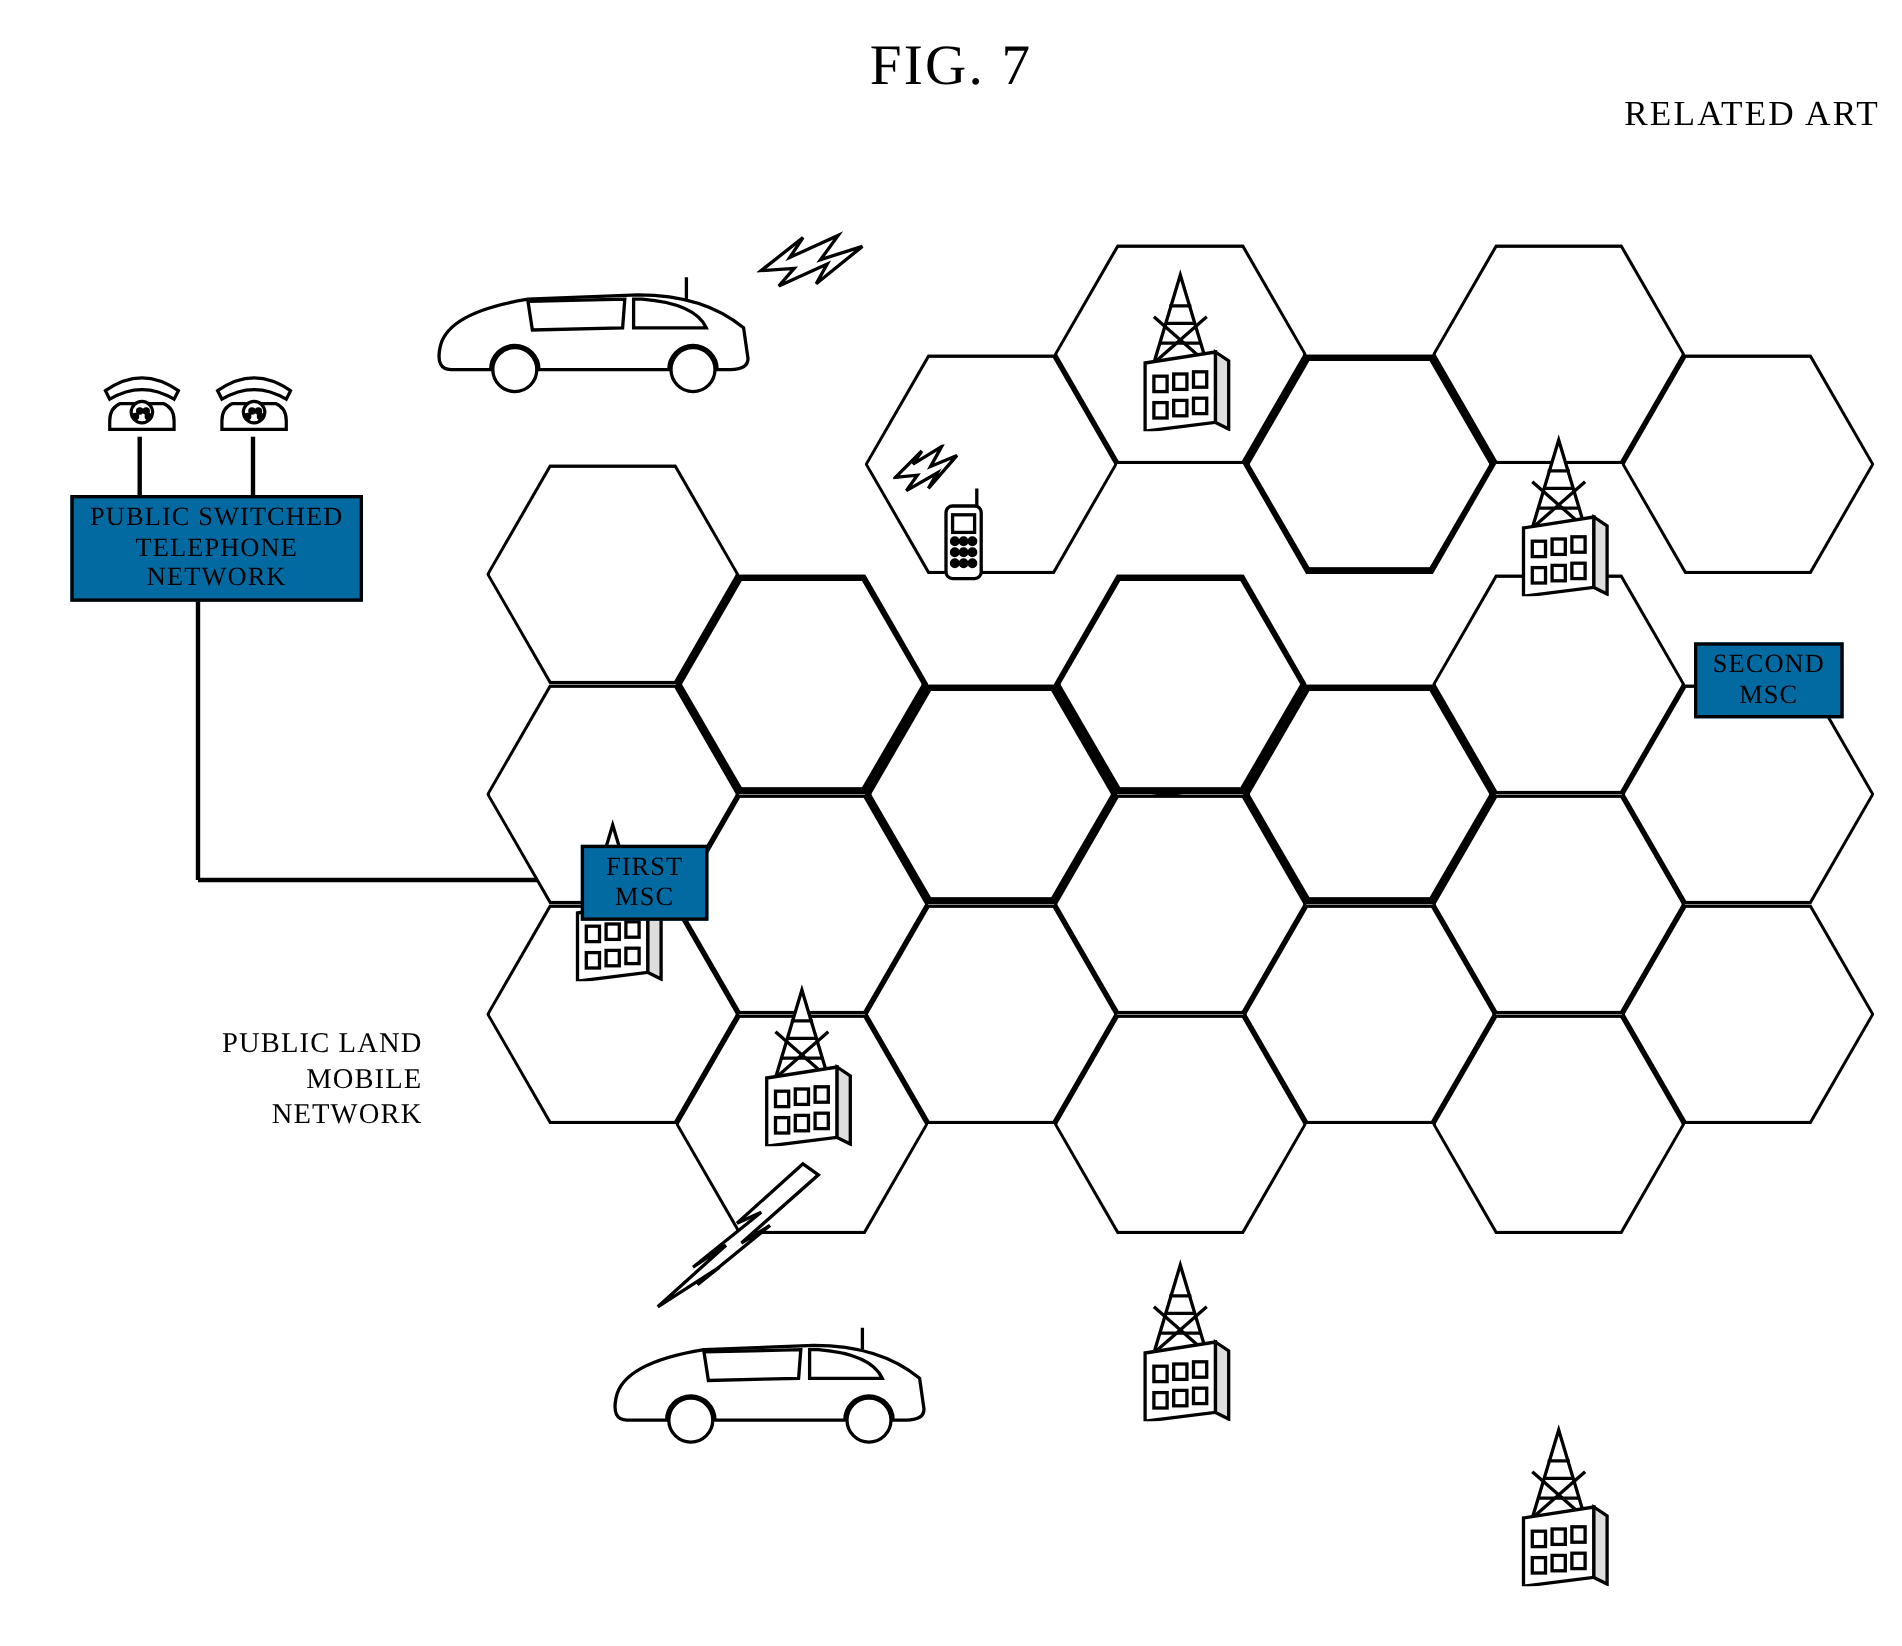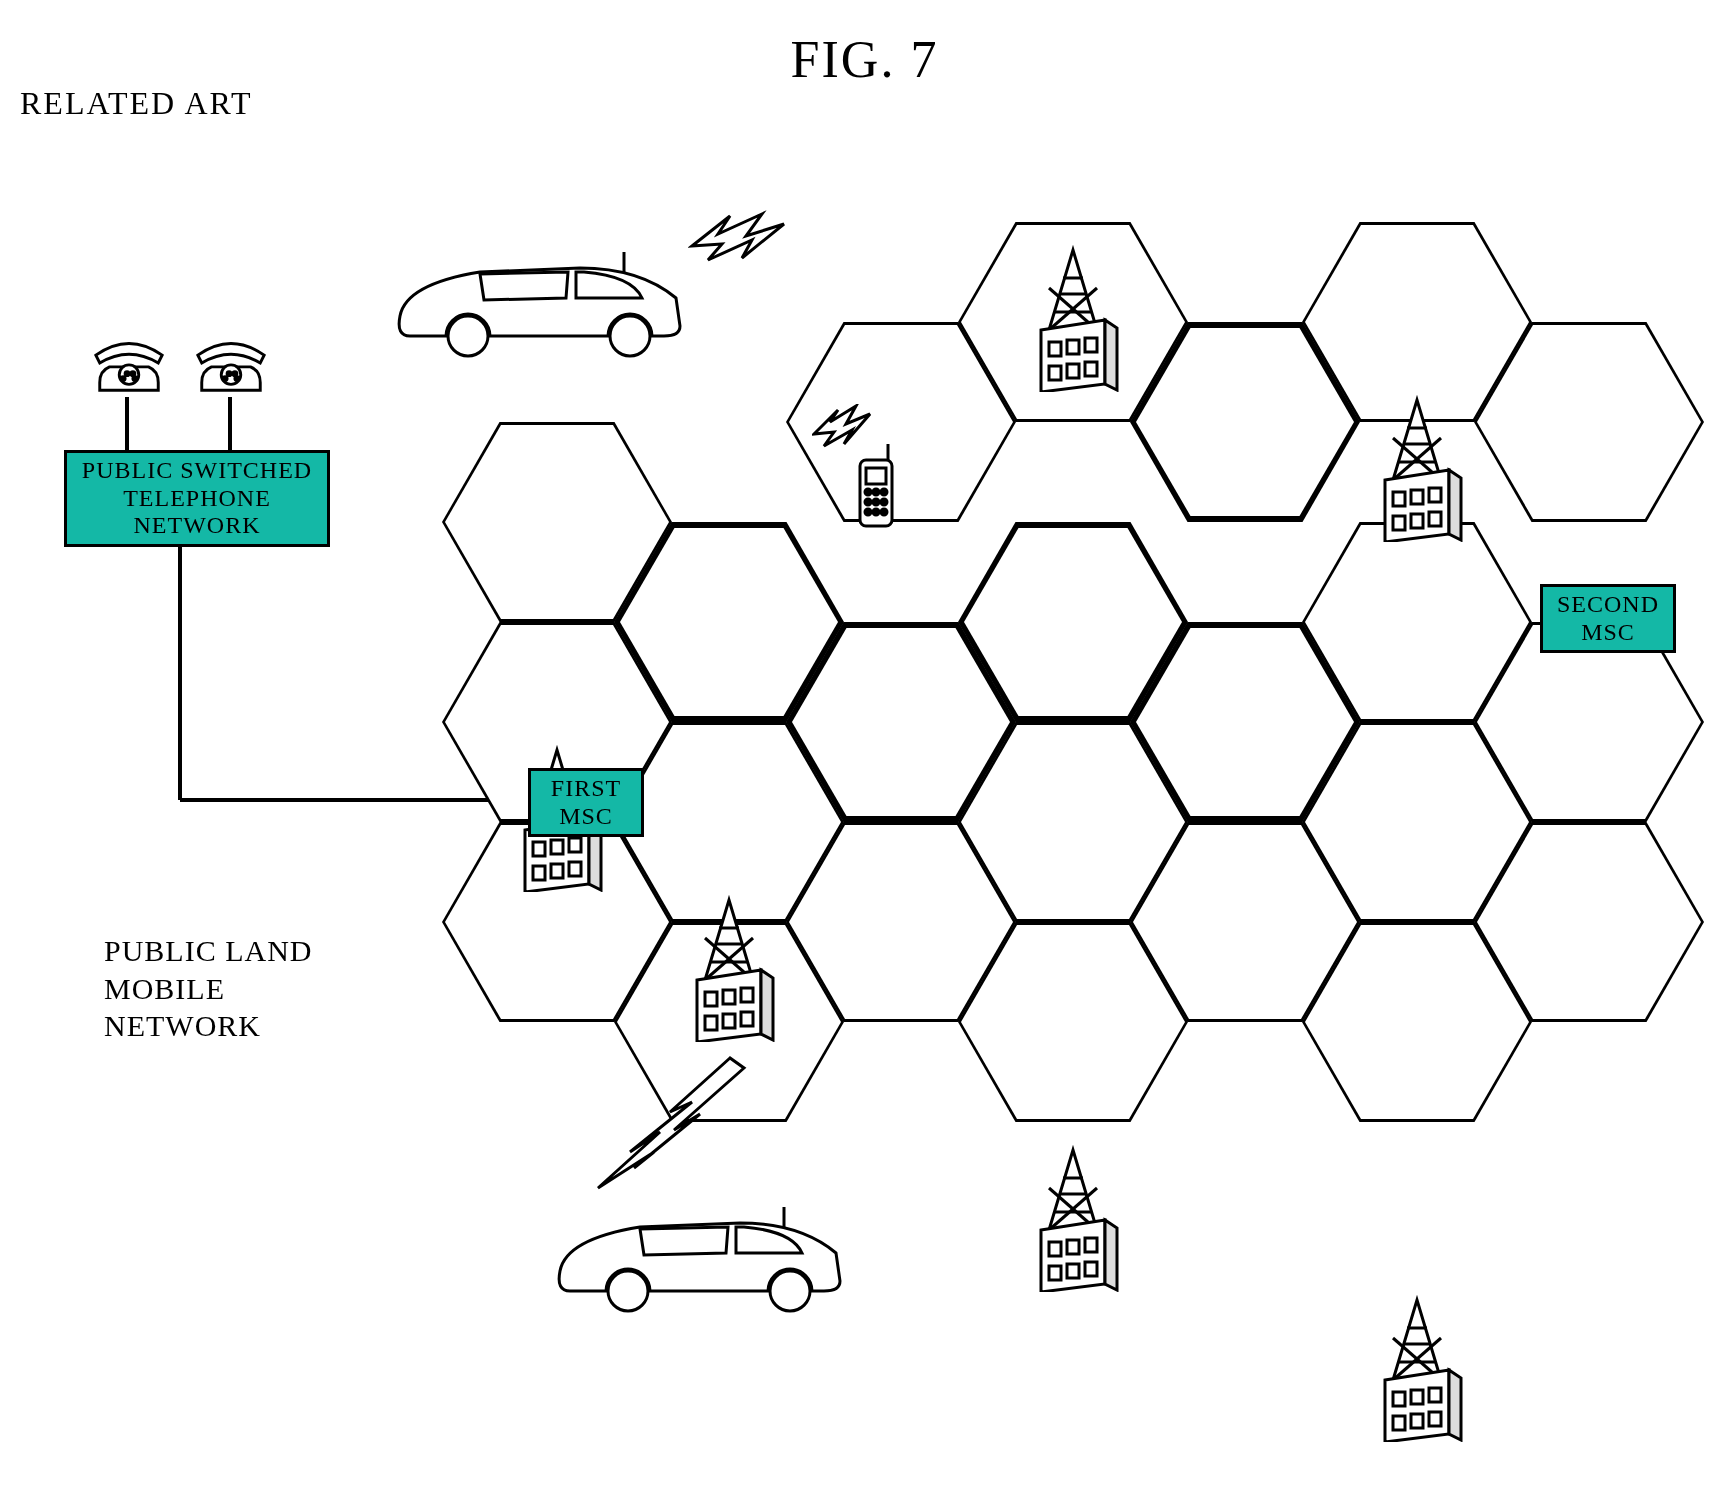--- a/index.html
+++ b/index.html
@@ -13,47 +13,48 @@
     position: relative;
   }
   .title {
     text-align: center;
     font-size: 52px;
     font-weight: normal;
     margin-top: 10px;
     letter-spacing: 2px;
   }
   .subtitle {
-    text-align: left;
+    text-align: right;
     font-size: 32px;
     font-weight: normal;
     letter-spacing: 2px;
     margin-top: -4px;
   }
   .canvas {
     position: relative;
     width: 1689px;
     height: 1300px;
     margin-top: 30px;
   }
   .abs { position: absolute; }
   .box {
     border: 3px solid #000;
-    background: #14b8a6;
+    background: #0369a1;
     padding: 4px 10px;
     font-size: 24px;
     line-height: 1.15;
     text-align: center;
     font-weight: normal;
     letter-spacing: 1px;
   }
   .plain-label {
-    font-size: 30px;
+    font-size: 26px;
     letter-spacing: 1px;
     line-height: 1.25;
+    text-align: right;
   }
   
   .hex {
     width: 230px;
     height: 200px;
     clip-path: polygon(25% 0%, 75% 0%, 100% 50%, 75% 100%, 25% 100%, 0% 50%);
     background: #fff;
   }
   .hex-border {
     width: 230px;

